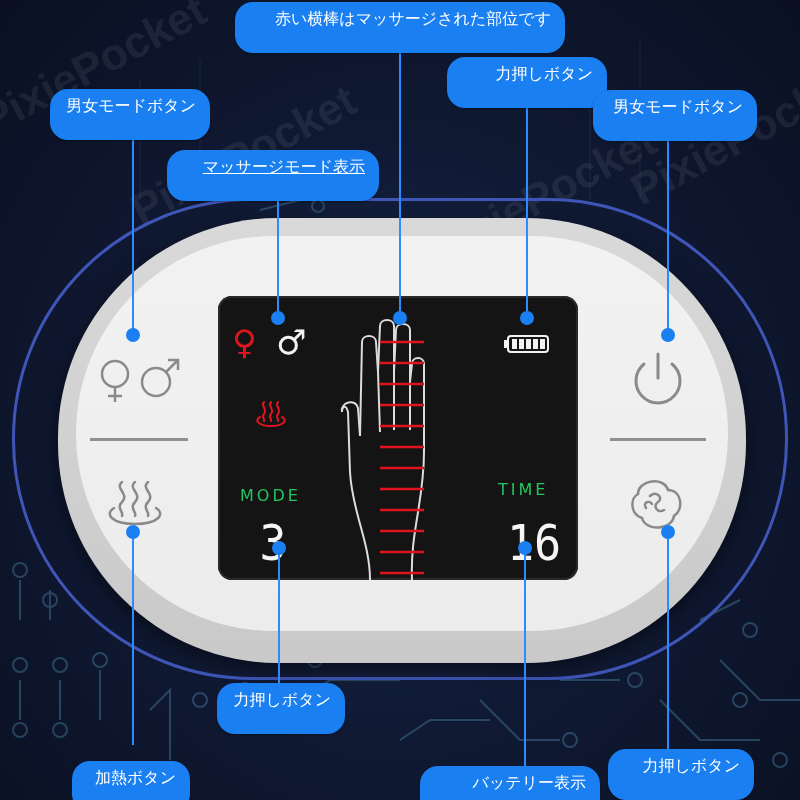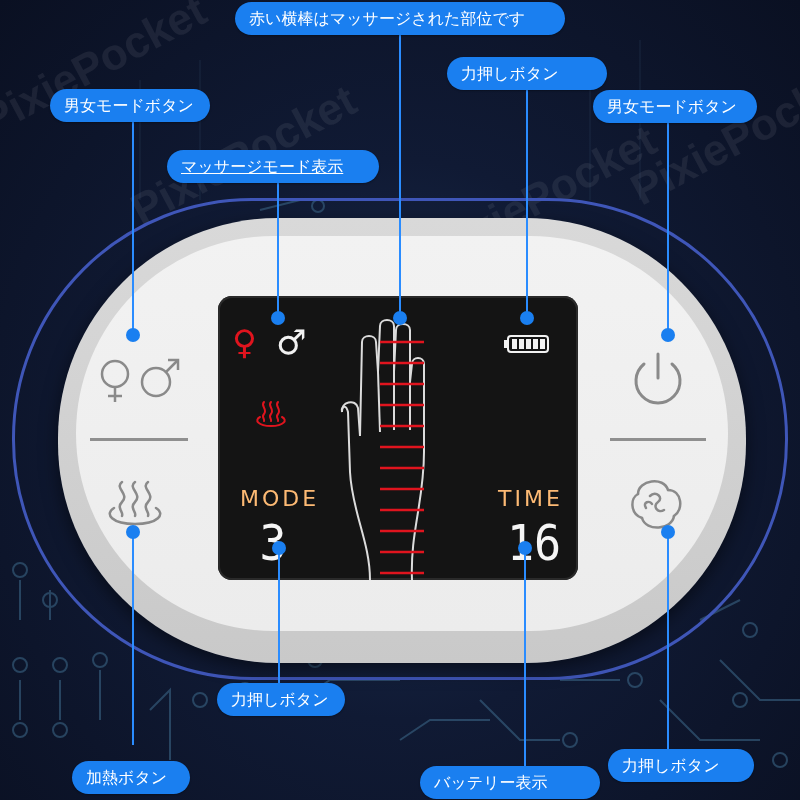--- a/index.html
+++ b/index.html
@@ -31,33 +31,33 @@
     background: linear-gradient(180deg, #f2f2f2 0%, #ececec 100%);
   }
   .divider { position: absolute; height: 3px; background: #8f8f8f; }
   .btn-icon { position: absolute; }
   .lcd {
     position: absolute; left: 218px; top: 296px; width: 360px; height: 284px;
     background: #141414; border-radius: 14px;
     box-shadow: inset 0 0 0 2px #2a2a2a;
   }
   .lcd-text {
-    position: absolute; color: #fdba74;
-    font-family: "DejaVu Sans", sans-serif; font-size: 22px; letter-spacing: 3px;
+    position: absolute; color: #22c55e;
+    font-family: "DejaVu Sans", sans-serif; font-size: 16px; letter-spacing: 3px;
   }
   .seg {
     position: absolute; color: #f5f5f5;
     font-family: "DejaVu Sans Mono", monospace; font-size: 50px; line-height: 1;
     transform: scaleX(0.9);
   }
   .callout {
     position: absolute; background: #1a7ff0; color: #fff;
-    border-radius: 18px; height: 33px; line-height: 33px;
+    border-radius: 18px; height: 51px; line-height: 33px;
     font-size: 16px; padding: 0 14px; white-space: nowrap;
-    text-align: left; box-shadow: 0 1px 2px rgba(0,0,0,0.3);
+    text-align: right; box-shadow: 0 1px 2px rgba(0,0,0,0.3);
   }
   .line { position: absolute; width: 2px; background: #2a8cff; }
   .dot {
     position: absolute; width: 14px; height: 14px; border-radius: 50%;
     background: #1a7ff0; margin-left: -7px; margin-top: -7px;
   }
 </style>
 </head>
 <body>
 
@@ -196,21 +196,21 @@
       <line x1="40" y1="177" x2="84" y2="177"></line>
       <line x1="40" y1="198" x2="84" y2="198"></line>
       <line x1="40" y1="219" x2="84" y2="219"></line>
       <line x1="40" y1="240" x2="84" y2="240"></line>
       <line x1="40" y1="261" x2="84" y2="261"></line>
     </g>
   </svg>
 
   <span class="lcd-text" style="left:22px;top:190px;">MODE</span>
   <span class="seg" style="left:40px;top:222px;">3</span>
-  <span class="lcd-text" style="left:280px;top:190px;">TIME</span>
+  <span class="lcd-text" style="left:280px;top:184px;">TIME</span>
   <span class="seg" style="left:286px;top:222px;">16</span>
 </div>
 
 <div class="line" style="left:399px;top:33px;height:285px;"></div>
 <div class="line" style="left:132px;top:121px;height:214px;"></div>
 <div class="line" style="left:277px;top:182px;height:137px;"></div>
 <div class="line" style="left:526px;top:90px;height:228px;"></div>
 <div class="line" style="left:667px;top:121px;height:214px;"></div>
 <div class="line" style="left:132px;top:532px;height:213px;"></div>
 <div class="line" style="left:278px;top:548px;height:136px;"></div>

